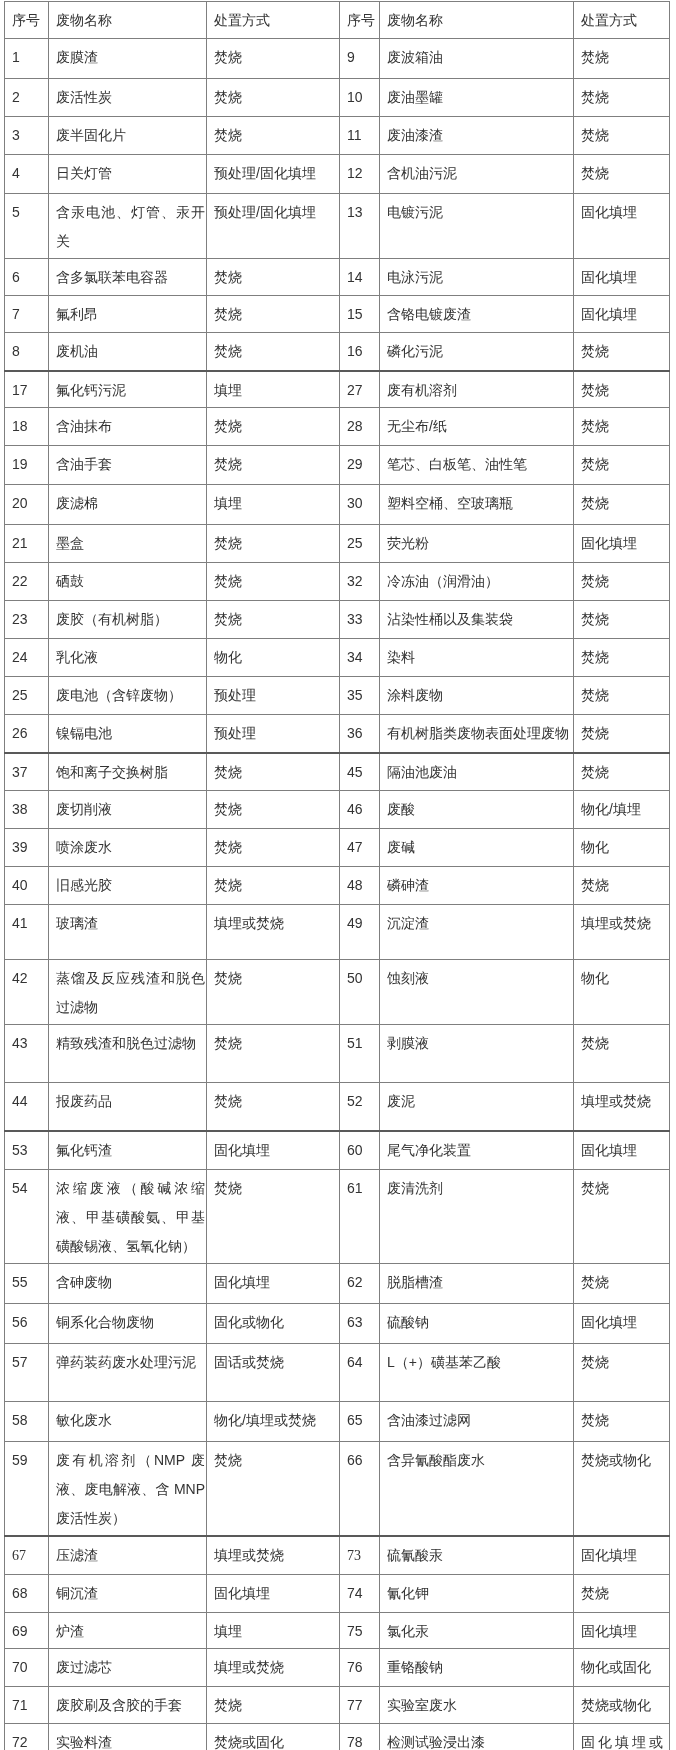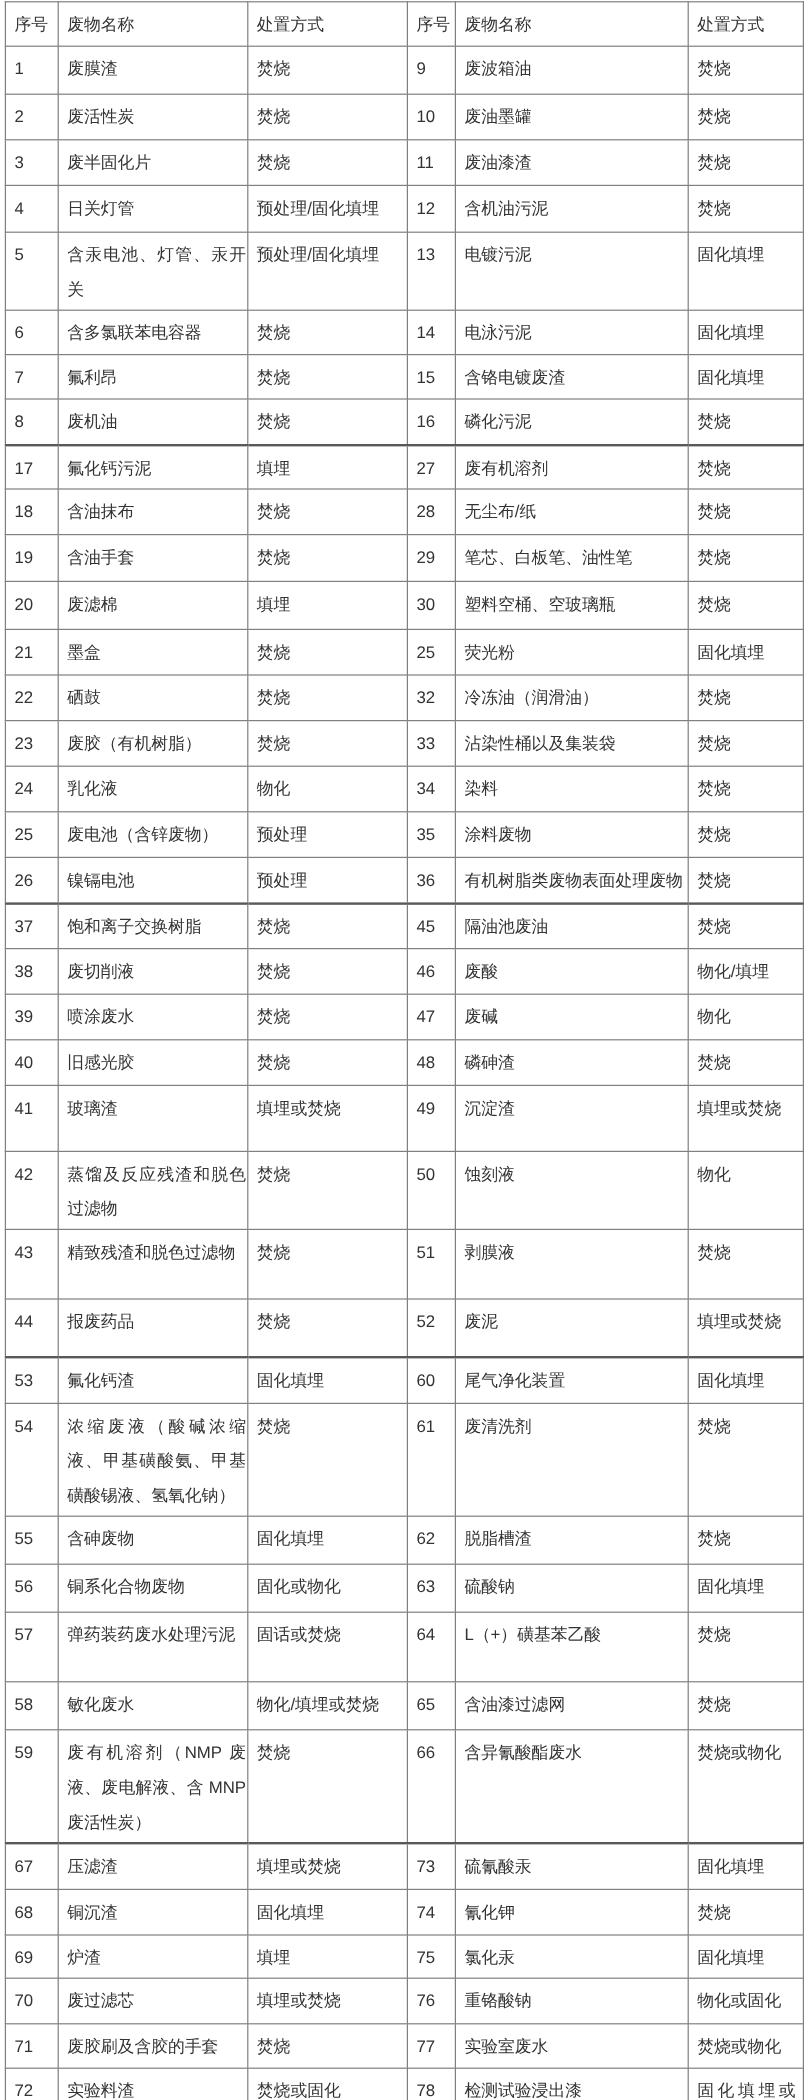--- a/index.html
+++ b/index.html
@@ -334,21 +334,21 @@
         <td class="method">焚烧</td>
       </tr>
       <tr style="height: 85px;">
         <td class="no">59</td>
         <td class="name">废有机溶剂（NMP 废液、废电解液、含 MNP 废活性炭）</td>
         <td class="method">焚烧</td>
         <td class="no">66</td>
         <td class="name">含异氰酸酯废水</td>
         <td class="method">焚烧或物化</td>
       </tr>
-      <tr class="block-start" style="height: 38px;">
+      <tr class="block-start" style="height: 38px; font-family: Liberation Serif, serif;">
         <td class="no">67</td>
         <td class="name">压滤渣</td>
         <td class="method">填埋或焚烧</td>
         <td class="no">73</td>
         <td class="name">硫氰酸汞</td>
         <td class="method">固化填埋</td>
       </tr>
       <tr style="height: 38px;">
         <td class="no">68</td>
         <td class="name">铜沉渣</td>

